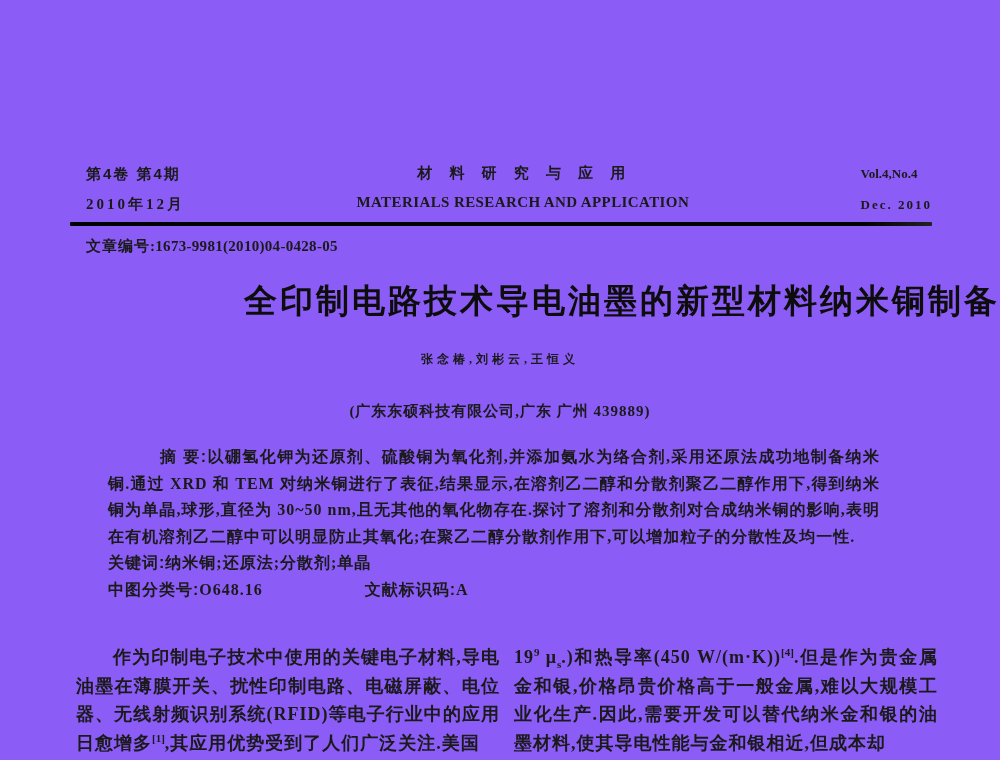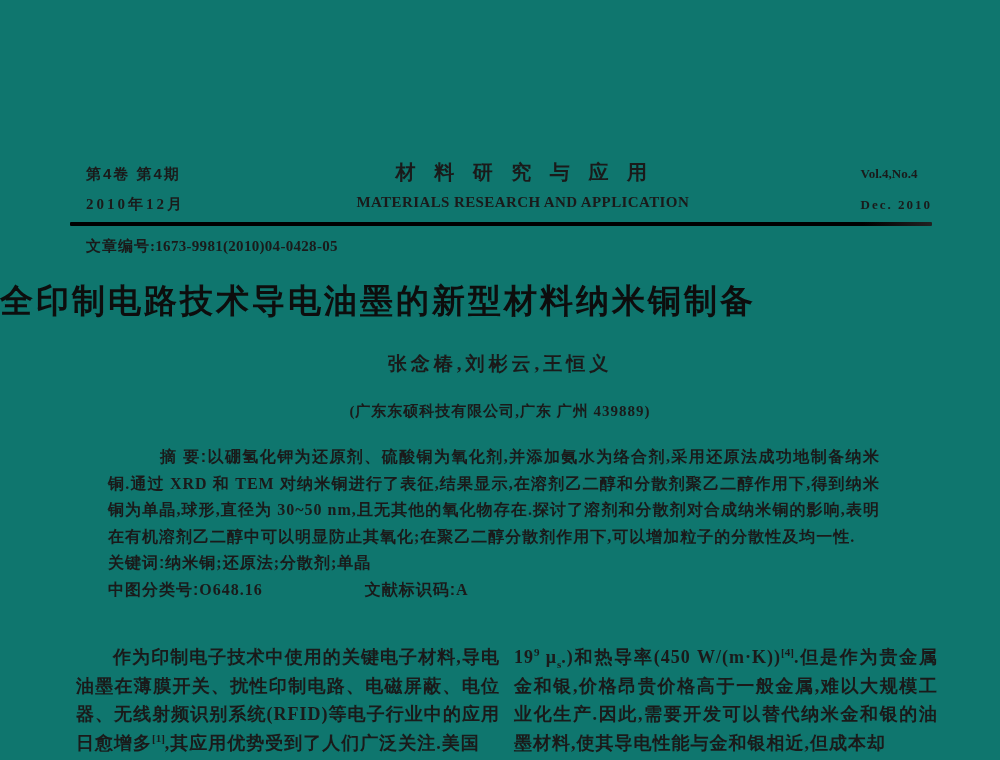--- a/index.html
+++ b/index.html
@@ -4,34 +4,34 @@
 <style>
   * { margin: 0; padding: 0; box-sizing: border-box; }
   html, body { width: 1000px; height: 760px; }
   body {
     background: #ffffff;
     color: #1a1a1a;
     font-family: "Liberation Serif", "DejaVu Serif", serif;
     position: relative;
     overflow: hidden;
   }
-  .page { position: relative; width: 1000px; height: 760px; background: #0f766e; }
+  .page { position: relative; width: 1000px; height: 760px; background: #8b5cf6; }
 
   
   .hdr {
     position: absolute; top: 158px; left: 86px; width: 846px;
     display: flex; justify-content: space-between; align-items: flex-start;
   }
   .hdr-left { font-size: 15px; line-height: 31px; font-weight: 600; }
   .hdr-left .l1 { font-family: "Liberation Sans", "DejaVu Sans", sans-serif; letter-spacing: 2px; }
   .hdr-left .l2 { letter-spacing: 3px; font-weight: 600; }
   .hdr-center { text-align: center; }
   .journal-cn {
     font-family: "Liberation Sans", "DejaVu Sans", sans-serif;
-    font-size: 20px; font-weight: 700; letter-spacing: 3px; word-spacing: 7px;
+    font-size: 15px; font-weight: 700; letter-spacing: 3px; word-spacing: 7px;
     line-height: 29px;
   }
   .journal-en { font-size: 15px; font-weight: 600; letter-spacing: 0.4px; line-height: 30px; }
   .hdr-right { font-size: 13px; line-height: 31px; font-weight: 600; text-align: left; }
   .hdr-right .l2 { letter-spacing: 2px; }
 
   .rule {
     position: absolute; top: 222px; left: 70px; width: 862px; height: 4px;
     background: linear-gradient(90deg, #000 92%, #222 100%);
     border-radius: 1px;
@@ -39,28 +39,28 @@
 
   
   .article-id { position: absolute; top: 237px; left: 86px; font-size: 15px; }
   .article-id b {
     font-family: "Liberation Sans", "DejaVu Sans", sans-serif;
     font-weight: 700; letter-spacing: 1px;
   }
   .article-id span { font-weight: 600; letter-spacing: 0.3px; }
 
   .title {
-    position: absolute; top: 279px; left: 0; width: 1000px; text-align: left;
+    position: absolute; top: 279px; left: 0; width: 1000px; text-align: right;
     font-family: Liberation Sans, sans-serif;
     font-size: 33px; font-weight: 700; letter-spacing: 3px; color: #0d0d0d;
   }
 
   .authors {
     position: absolute; top: 351px; left: 0; width: 1000px; text-align: center;
-    font-size: 19px; letter-spacing: 4px; font-weight: 600;
+    font-size: 12px; letter-spacing: 4px; font-weight: 600;
   }
   .affiliation {
     position: absolute; top: 402px; left: 0; width: 1000px; text-align: center;
     font-size: 15px; font-weight: 600; letter-spacing: 1px;
   }
 
   
   .abs-block {
     position: absolute; top: 444px; left: 108px; width: 772px;
     font-size: 16px; line-height: 26.5px; letter-spacing: 1px;

